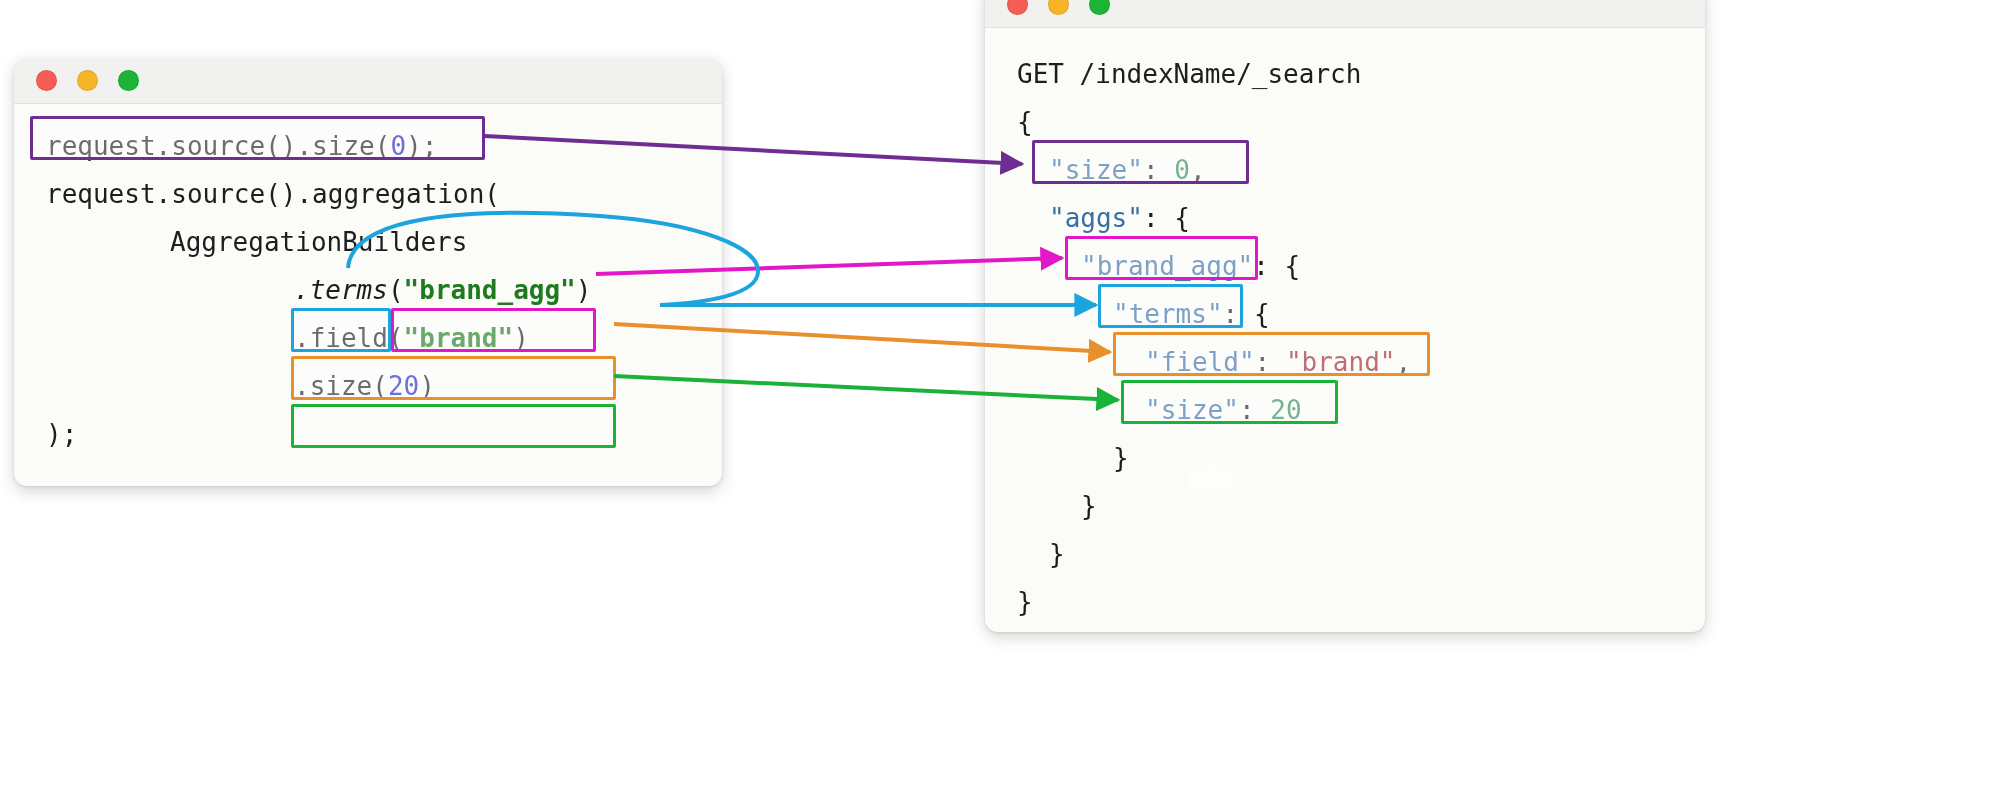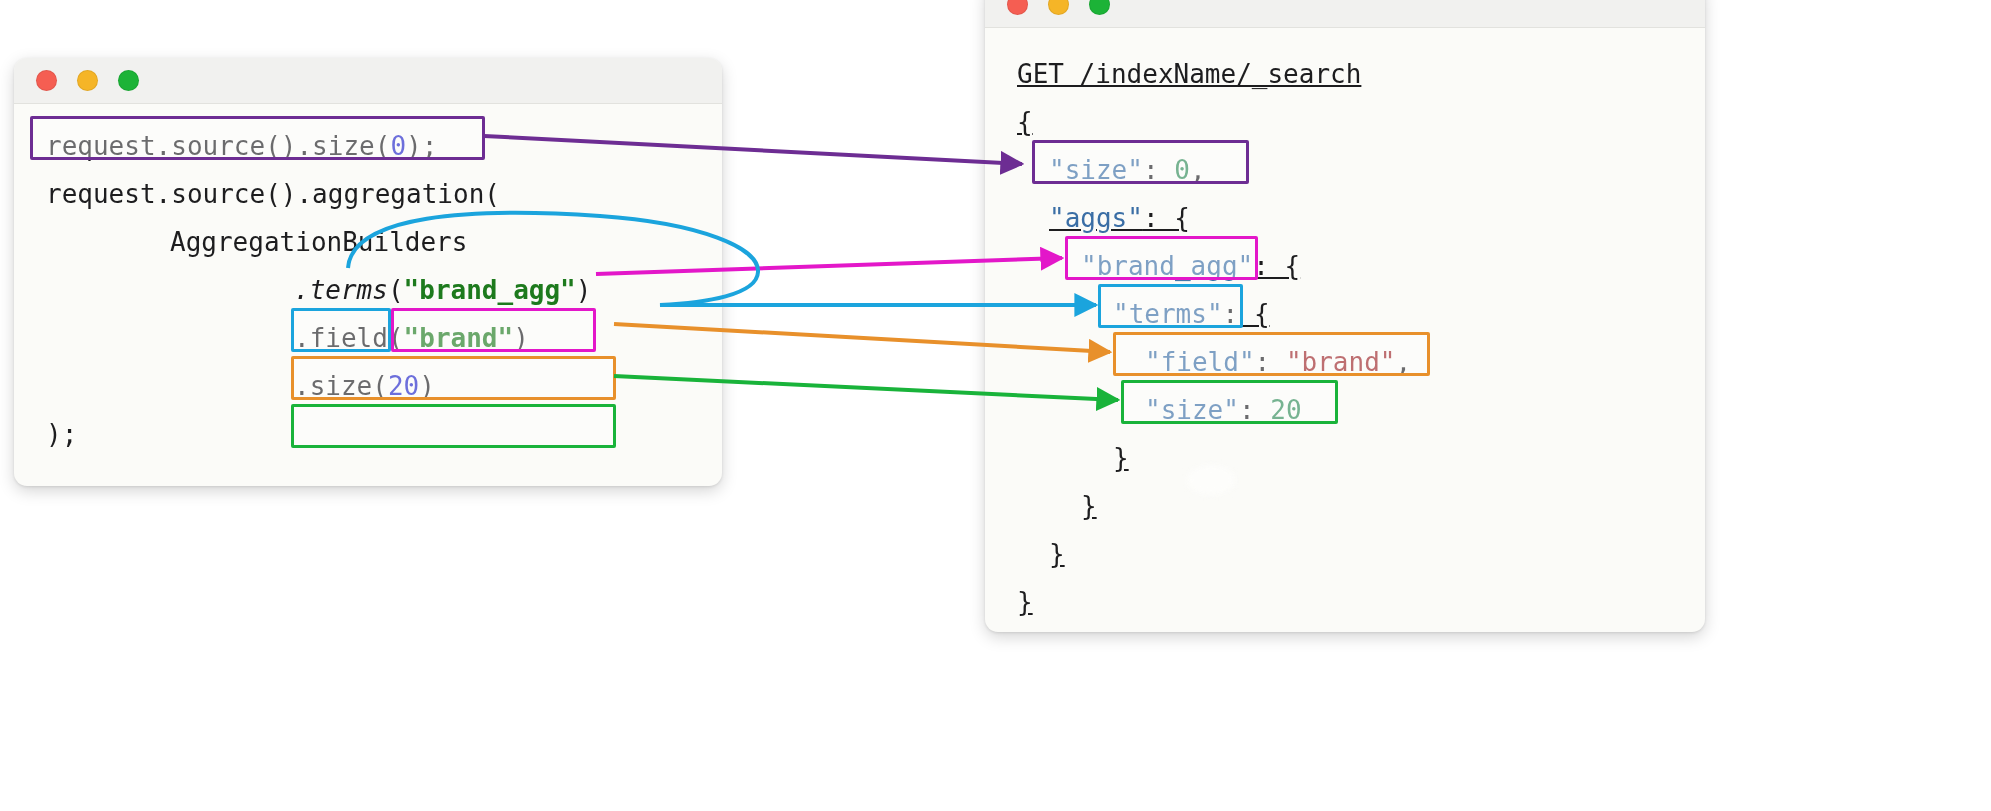--- a/index.html
+++ b/index.html
@@ -61,21 +61,21 @@
   }
   .line { position: relative; height: 48px; }
 
   
   #win-left { left: 14px; top: 58px; width: 708px; height: 428px; }
   #win-left .code { padding-left: 0; }
 
   
   #win-right { left: 985px; top: -18px; width: 720px; height: 650px; }
   #win-right .titlebar { height: 46px; }
-  #win-right .code { padding-top: 22px; font-size: 26px; line-height: 48px; text-decoration: underline; }
+  #win-right .code { padding-top: 22px; font-size: 26px; line-height: 48px; }
 
   
   .j-num  { color: #1f22c8; }
   .j-str  { color: #1d7a1d; font-weight: bold; }
   .j-ital { font-style: italic; }
 
   
   .n-key  { color: #3a6ea5; }
   .n-num  { color: #2e8b57; }
   .n-str  { color: #9b2226; }

